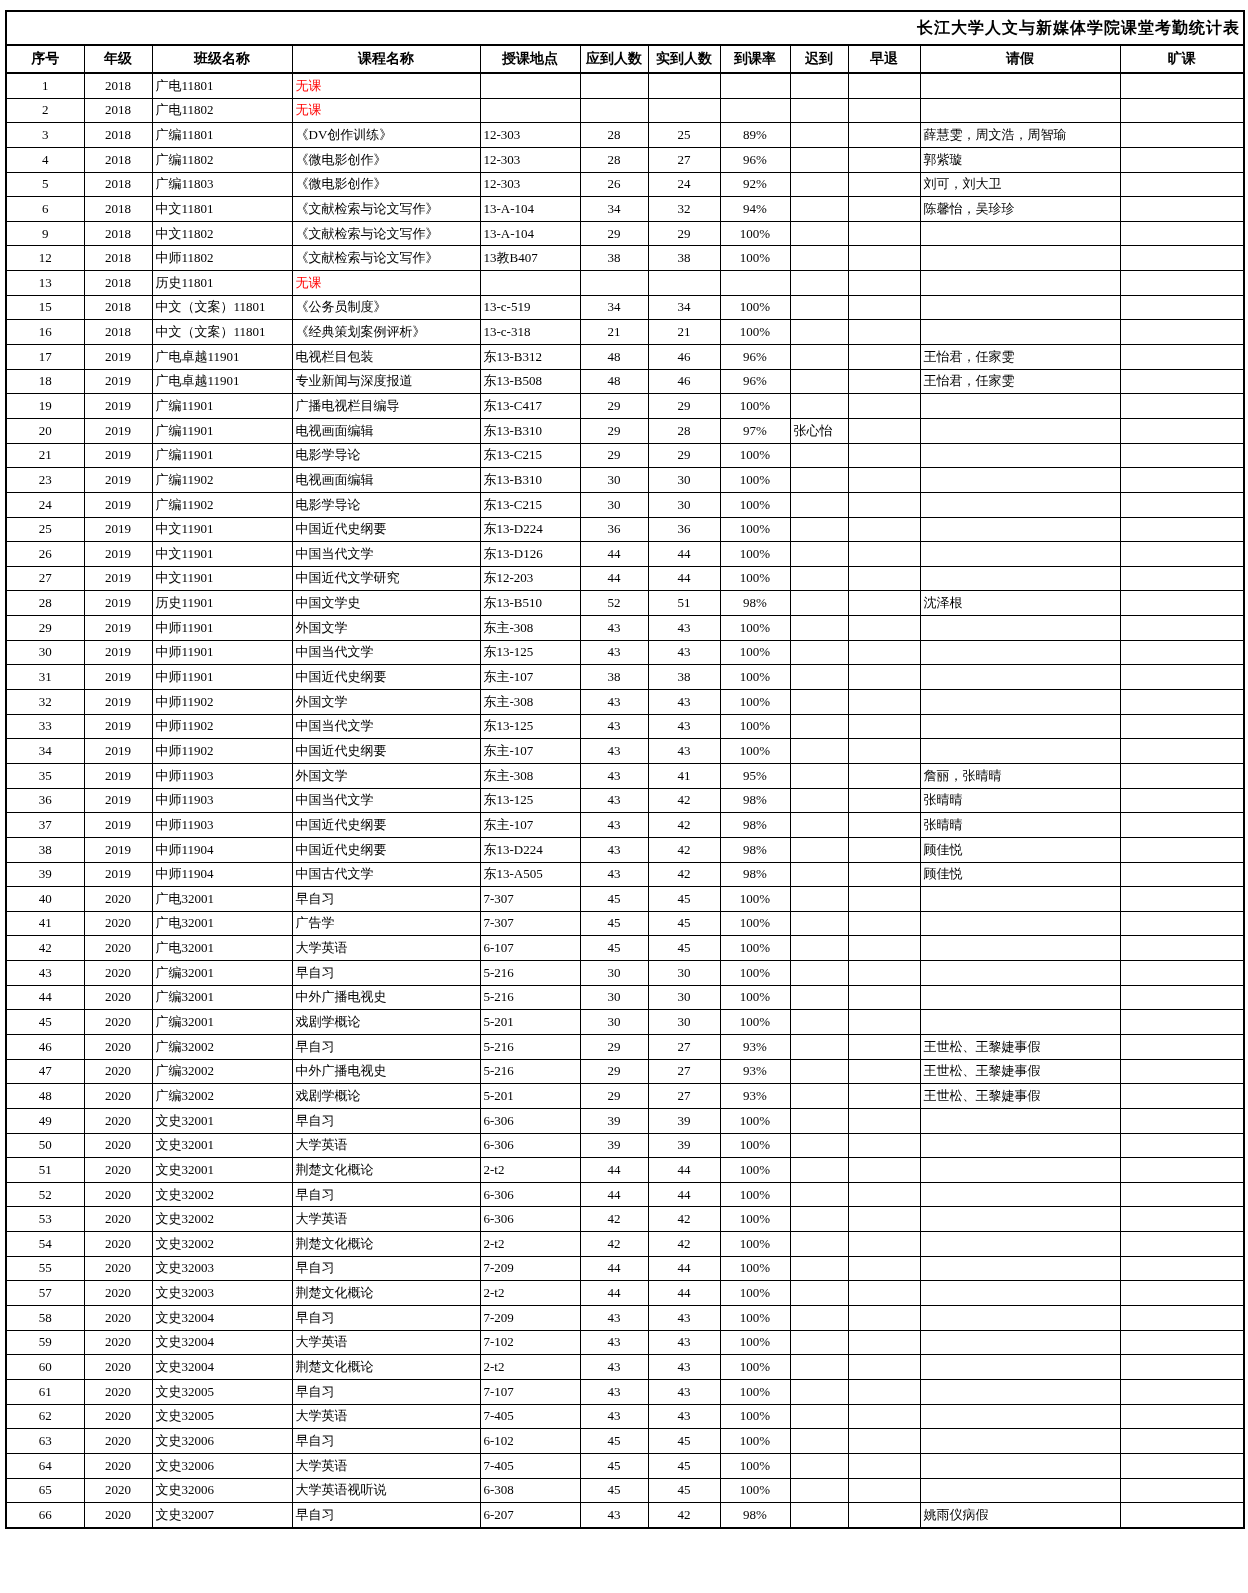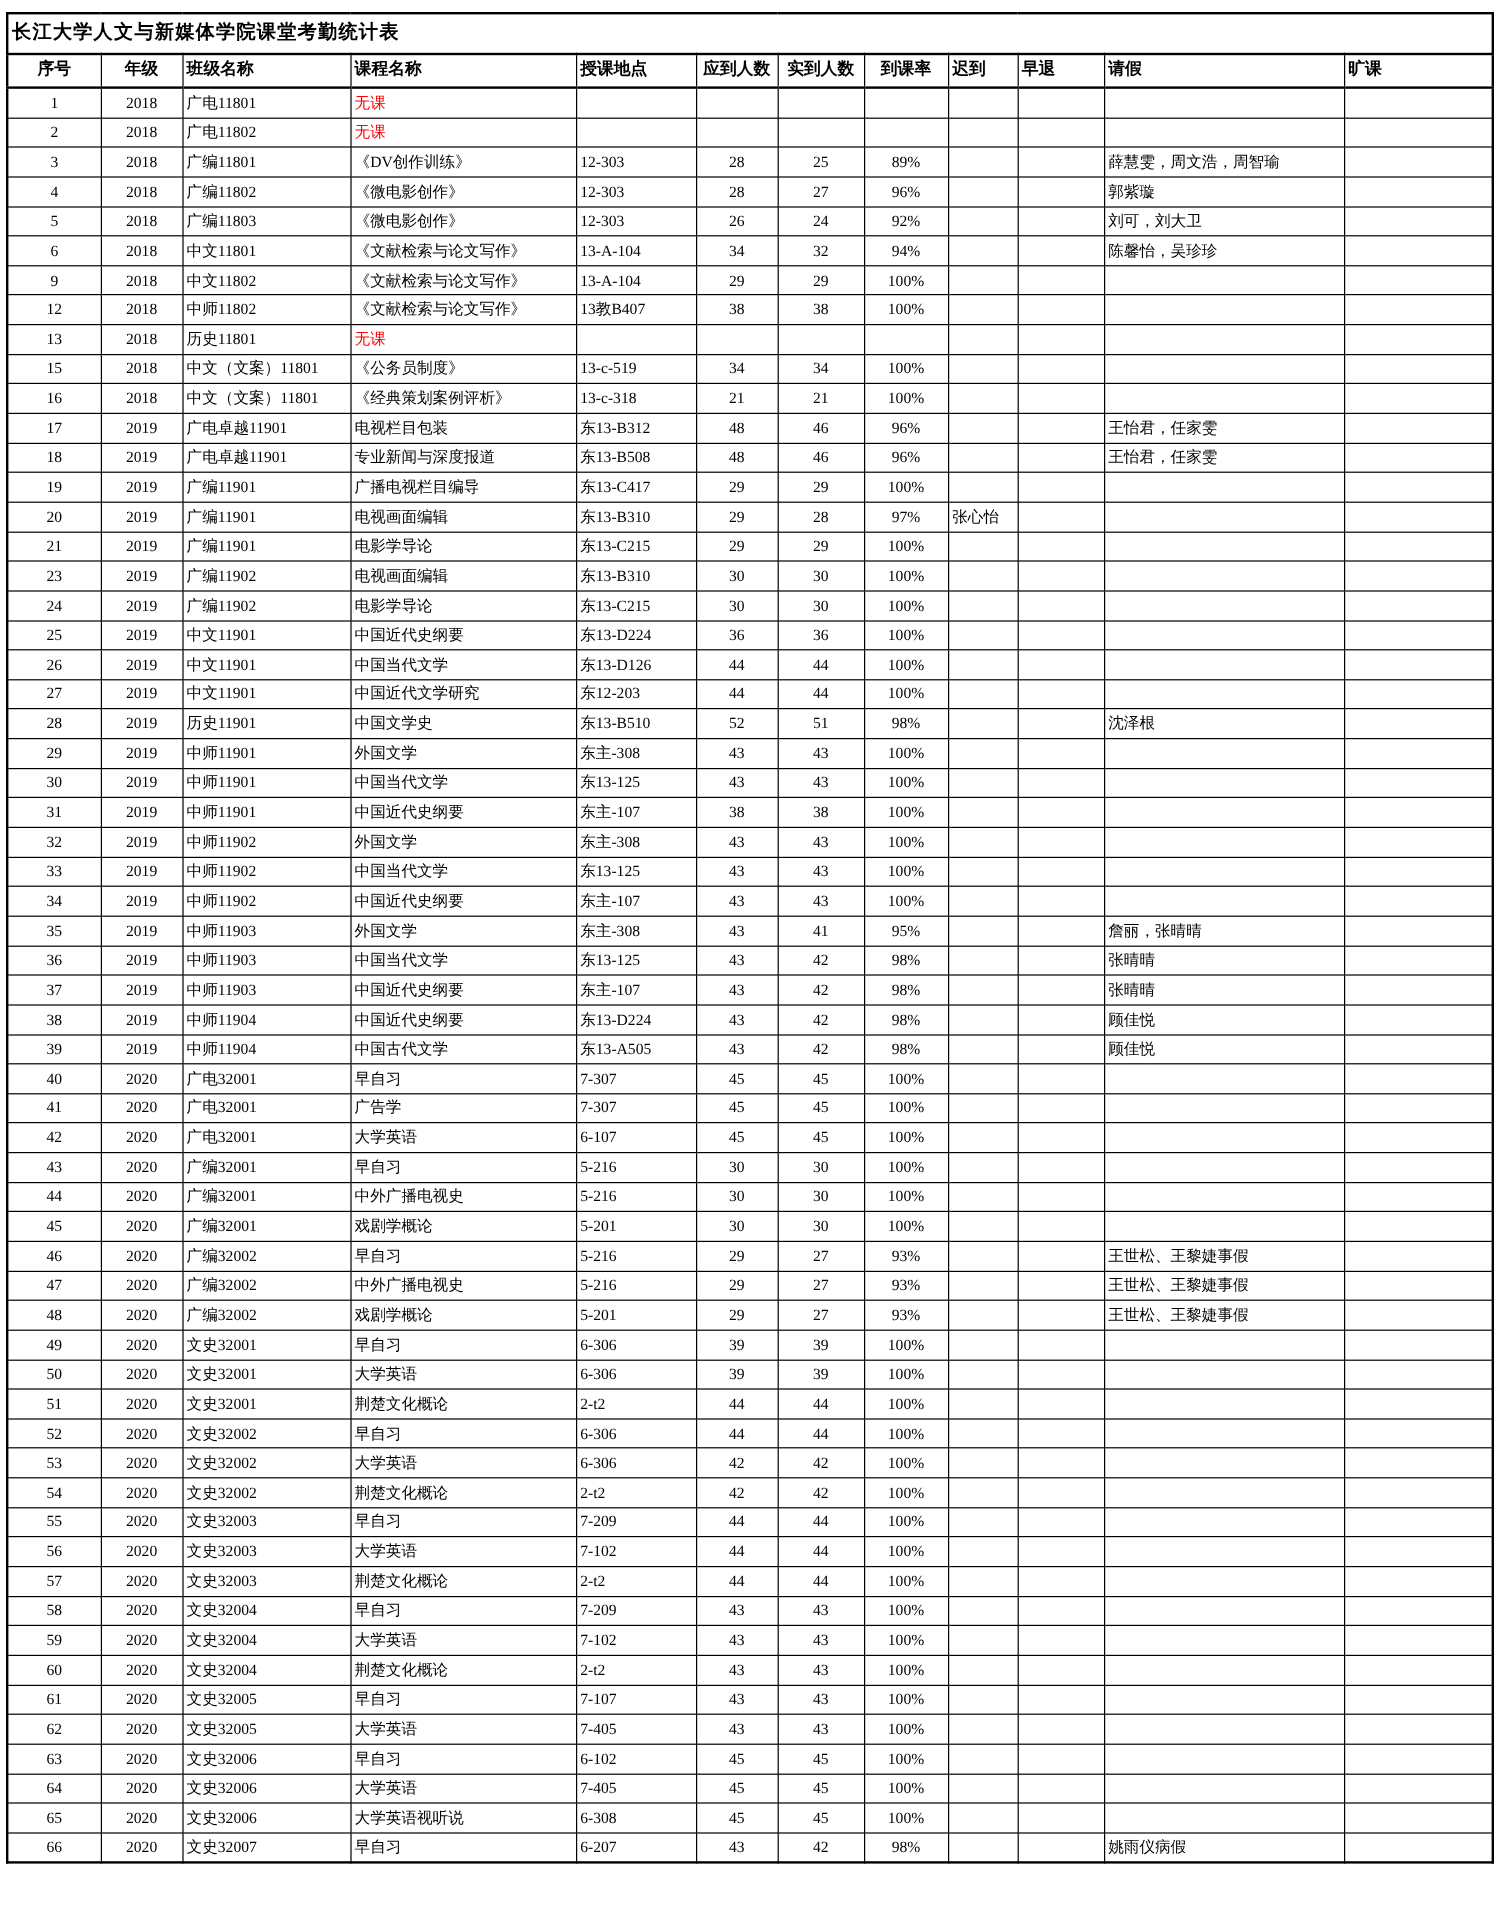--- a/index.html
+++ b/index.html
@@ -16,25 +16,25 @@
   table.sheet td, table.sheet th{
     border:1px solid #000;
     overflow:hidden;white-space:nowrap;
     vertical-align:middle;
     padding:0 3px;
     font-size:13px;font-weight:normal;
     line-height:1.1;
   }
   tr.title-row td{
     height:32px;border:2px solid #000;
-    text-align:left;font-size:16px;font-weight:bold;
+    text-align:right;font-size:16px;font-weight:bold;
     letter-spacing:1px;
   }
   tr.header-row th{
-    height:26px;font-size:14px;font-weight:bold;text-align:left;
+    height:26px;font-size:14px;font-weight:bold;text-align:center;
     border-bottom:2px solid #000;
   }
   tr.header-row th:nth-child(1),
   tr.header-row th:nth-child(2),
   tr.header-row th:nth-child(6),
   tr.header-row th:nth-child(7),
   tr.header-row th:nth-child(8){text-align:center;}
   tr.data-row td{height:23.65px;}
   tr.data-row td:nth-child(1),
   tr.data-row td:nth-child(2),
@@ -762,34 +762,20 @@
           <td>7-209</td>
           <td>44</td>
           <td>44</td>
           <td>100%</td>
           <td></td>
           <td></td>
           <td></td>
           <td></td>
         </tr>
         <tr class="data-row">
-          <td>56</td>
-          <td>2020</td>
-          <td>文史32003</td>
-          <td>大学英语</td>
-          <td>7-102</td>
-          <td>44</td>
-          <td>44</td>
-          <td>100%</td>
-          <td></td>
-          <td></td>
-          <td></td>
-          <td></td>
-        </tr>
-        <tr class="data-row">
           <td>57</td>
           <td>2020</td>
           <td>文史32003</td>
           <td>荆楚文化概论</td>
           <td>2-t2</td>
           <td>44</td>
           <td>44</td>
           <td>100%</td>
           <td></td>
           <td></td>

